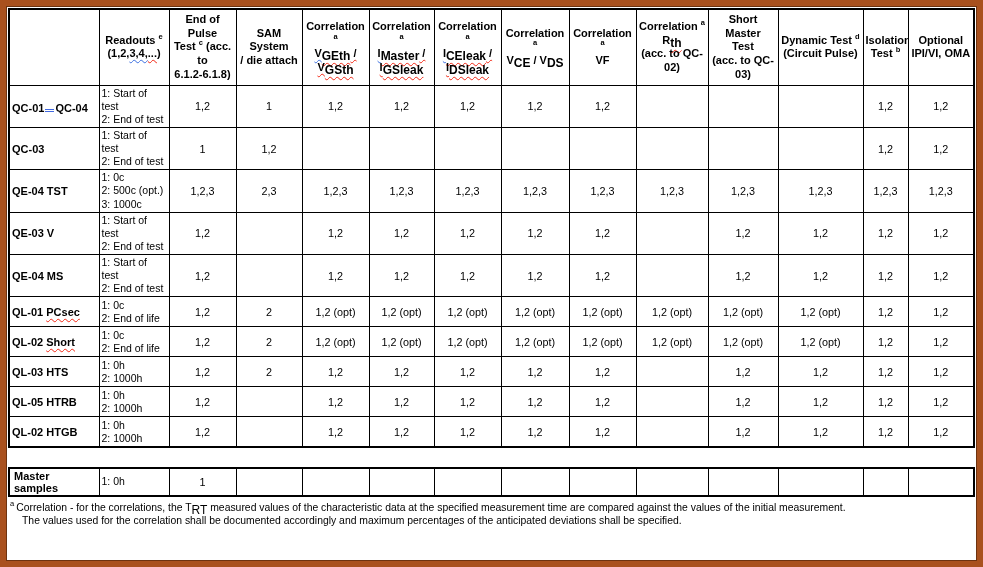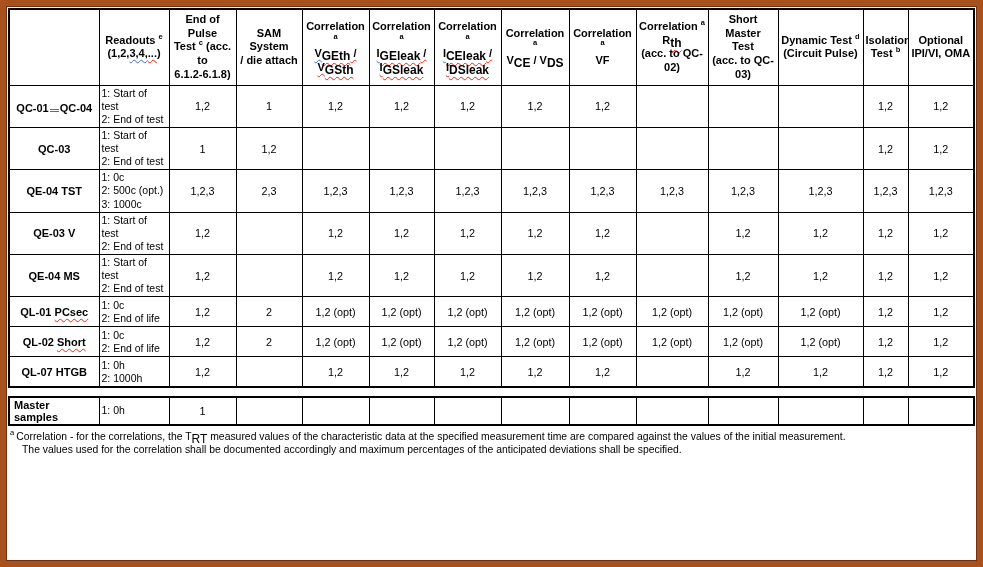--- a/index.html
+++ b/index.html
@@ -6,24 +6,24 @@
     font-family:"Liberation Sans",sans-serif;color:#000;overflow:hidden;}
   .frame{box-sizing:border-box;width:983px;height:567px;
     border:6px solid #a9511e;box-shadow:inset 0 0 0 1px #6d3310, 0 0 0 1px #6d3310;
     padding:2px 0 0 2px;background:#fff;}
   table{border-collapse:collapse;table-layout:fixed;width:965px;border:2px solid #000;}
   th,td{border:1.5px solid #000;overflow:hidden;padding:1px 2px;vertical-align:middle;}
   thead tr{height:76px;}
   tbody tr{height:30px;}
   tbody tr.tall{height:42px;}
   th{font-size:11px;font-weight:bold;text-align:center;line-height:1.25;}
-  td.lbl{font-size:11px;font-weight:bold;text-align:center;}
+  td.lbl{font-size:11px;font-weight:bold;text-align:left;}
   td.ro{font-size:10.5px;text-align:left;line-height:1.25;}
   td.dc{font-size:10.8px;text-align:center;}
-  table.master{margin-top:8px;}
+  table.master{margin-top:19px;}
   table.master tr{height:21px;}
   table.master td.lbl{text-align:left;padding-left:4px;}
   sup{font-size:7.5px;vertical-align:super;line-height:0;}
   sub{font-size:12px;vertical-align:sub;line-height:0;}
   .wavy-red{text-decoration:underline wavy #f22613;text-decoration-thickness:1px;
     text-underline-offset:2px;text-decoration-skip-ink:none;}
   .wavy-blue{text-decoration:underline wavy #3b6fe0;text-decoration-thickness:1px;
     text-underline-offset:2px;text-decoration-skip-ink:none;}
   .dbl{display:inline-block;width:9px;height:11px;border-bottom:3px double #4169e1;
     margin:0 1px;line-height:0;}
@@ -53,21 +53,21 @@
         <col style="width: 45px;">
         <col style="width: 66px;">
       </colgroup>
     <thead>
       <tr id="hdr-row">
           <th></th>
           <th><span>Readouts </span><sup>e</sup><br><span>(1,2,</span><span class="wavy-blue">3,4,</span><span class="wavy-red">...</span><span>)</span></th>
           <th><span>End of Pulse</span><br><span>Test </span><sup>c</sup><span> (acc. to</span><br><span>6.1.2-6.1.8)</span></th>
           <th><span>SAM System</span><br><span>/ die attach</span></th>
           <th><span>Correlation </span><sup>a</sup><br><span class="wavy-blue">V</span><sub class="wavy-red">GEth</sub><span class="wavy-red"> / V</span><sub class="wavy-red">GSth</sub></th>
-          <th><span>Correlation </span><sup>a</sup><br><span class="wavy-blue">I</span><sub class="wavy-red">GEleak</sub><span class="wavy-red"> / I</span><sub class="wavy-red">GSleak</sub></th>
+          <th><span>Correlation </span><sup>a</sup><br><span class="wavy-blue">I</span><sub class="wavy-red">Master</sub><span class="wavy-red"> / I</span><sub class="wavy-red">GSleak</sub></th>
           <th><span>Correlation </span><sup>a</sup><br><span class="wavy-blue">I</span><sub class="wavy-red">CEleak</sub><span class="wavy-red"> / I</span><sub class="wavy-red">DSleak</sub></th>
           <th><span>Correlation </span><sup>a</sup><br><span>V</span><sub>CE</sub><span> / V</span><sub>DS</sub></th>
           <th><span>Correlation </span><sup>a</sup><br><span>VF</span></th>
           <th><span>Correlation </span><sup>a</sup><br><span>R</span><sub class="wavy-red">th</sub><br><span>(acc. to QC-02)</span></th>
           <th><span>Short Master</span><br><span>Test</span><br><span>(acc. to QC-03)</span></th>
           <th><span>Dynamic Test </span><sup>d</sup><br><span>(Circuit Pulse)</span></th>
           <th><span>Isolation</span><br><span>Test </span><sup>b</sup></th>
           <th><span>Optional</span><br><span>IPI/VI, OMA</span></th>
         </tr>
     </thead>
@@ -178,21 +178,53 @@
           <td class="dc">1,2 (opt)</td>
           <td class="dc">1,2 (opt)</td>
           <td class="dc">1,2 (opt)</td>
           <td class="dc">1,2 (opt)</td>
           <td class="dc">1,2 (opt)</td>
           <td class="dc">1,2 (opt)</td>
           <td class="dc">1,2</td>
           <td class="dc">1,2</td>
         </tr>
         <tr>
-          <td class="lbl"><span>QL-07 HTGB</span></td>
+          <td class="lbl"><span>QL-03 HTS</span></td>
+          <td class="ro">1: 0h<br>2: 1000h</td>
+          <td class="dc">1,2</td>
+          <td class="dc">2</td>
+          <td class="dc">1,2</td>
+          <td class="dc">1,2</td>
+          <td class="dc">1,2</td>
+          <td class="dc">1,2</td>
+          <td class="dc">1,2</td>
+          <td class="dc"></td>
+          <td class="dc">1,2</td>
+          <td class="dc">1,2</td>
+          <td class="dc">1,2</td>
+          <td class="dc">1,2</td>
+        </tr>
+        <tr>
+          <td class="lbl"><span>QL-05 HTRB</span></td>
+          <td class="ro">1: 0h<br>2: 1000h</td>
+          <td class="dc">1,2</td>
+          <td class="dc"></td>
+          <td class="dc">1,2</td>
+          <td class="dc">1,2</td>
+          <td class="dc">1,2</td>
+          <td class="dc">1,2</td>
+          <td class="dc">1,2</td>
+          <td class="dc"></td>
+          <td class="dc">1,2</td>
+          <td class="dc">1,2</td>
+          <td class="dc">1,2</td>
+          <td class="dc">1,2</td>
+        </tr>
+        <tr>
+          <td class="lbl"><span>QL-02 HTGB</span></td>
           <td class="ro">1: 0h<br>2: 1000h</td>
           <td class="dc">1,2</td>
           <td class="dc"></td>
           <td class="dc">1,2</td>
           <td class="dc">1,2</td>
           <td class="dc">1,2</td>
           <td class="dc">1,2</td>
           <td class="dc">1,2</td>
           <td class="dc"></td>
           <td class="dc">1,2</td>

